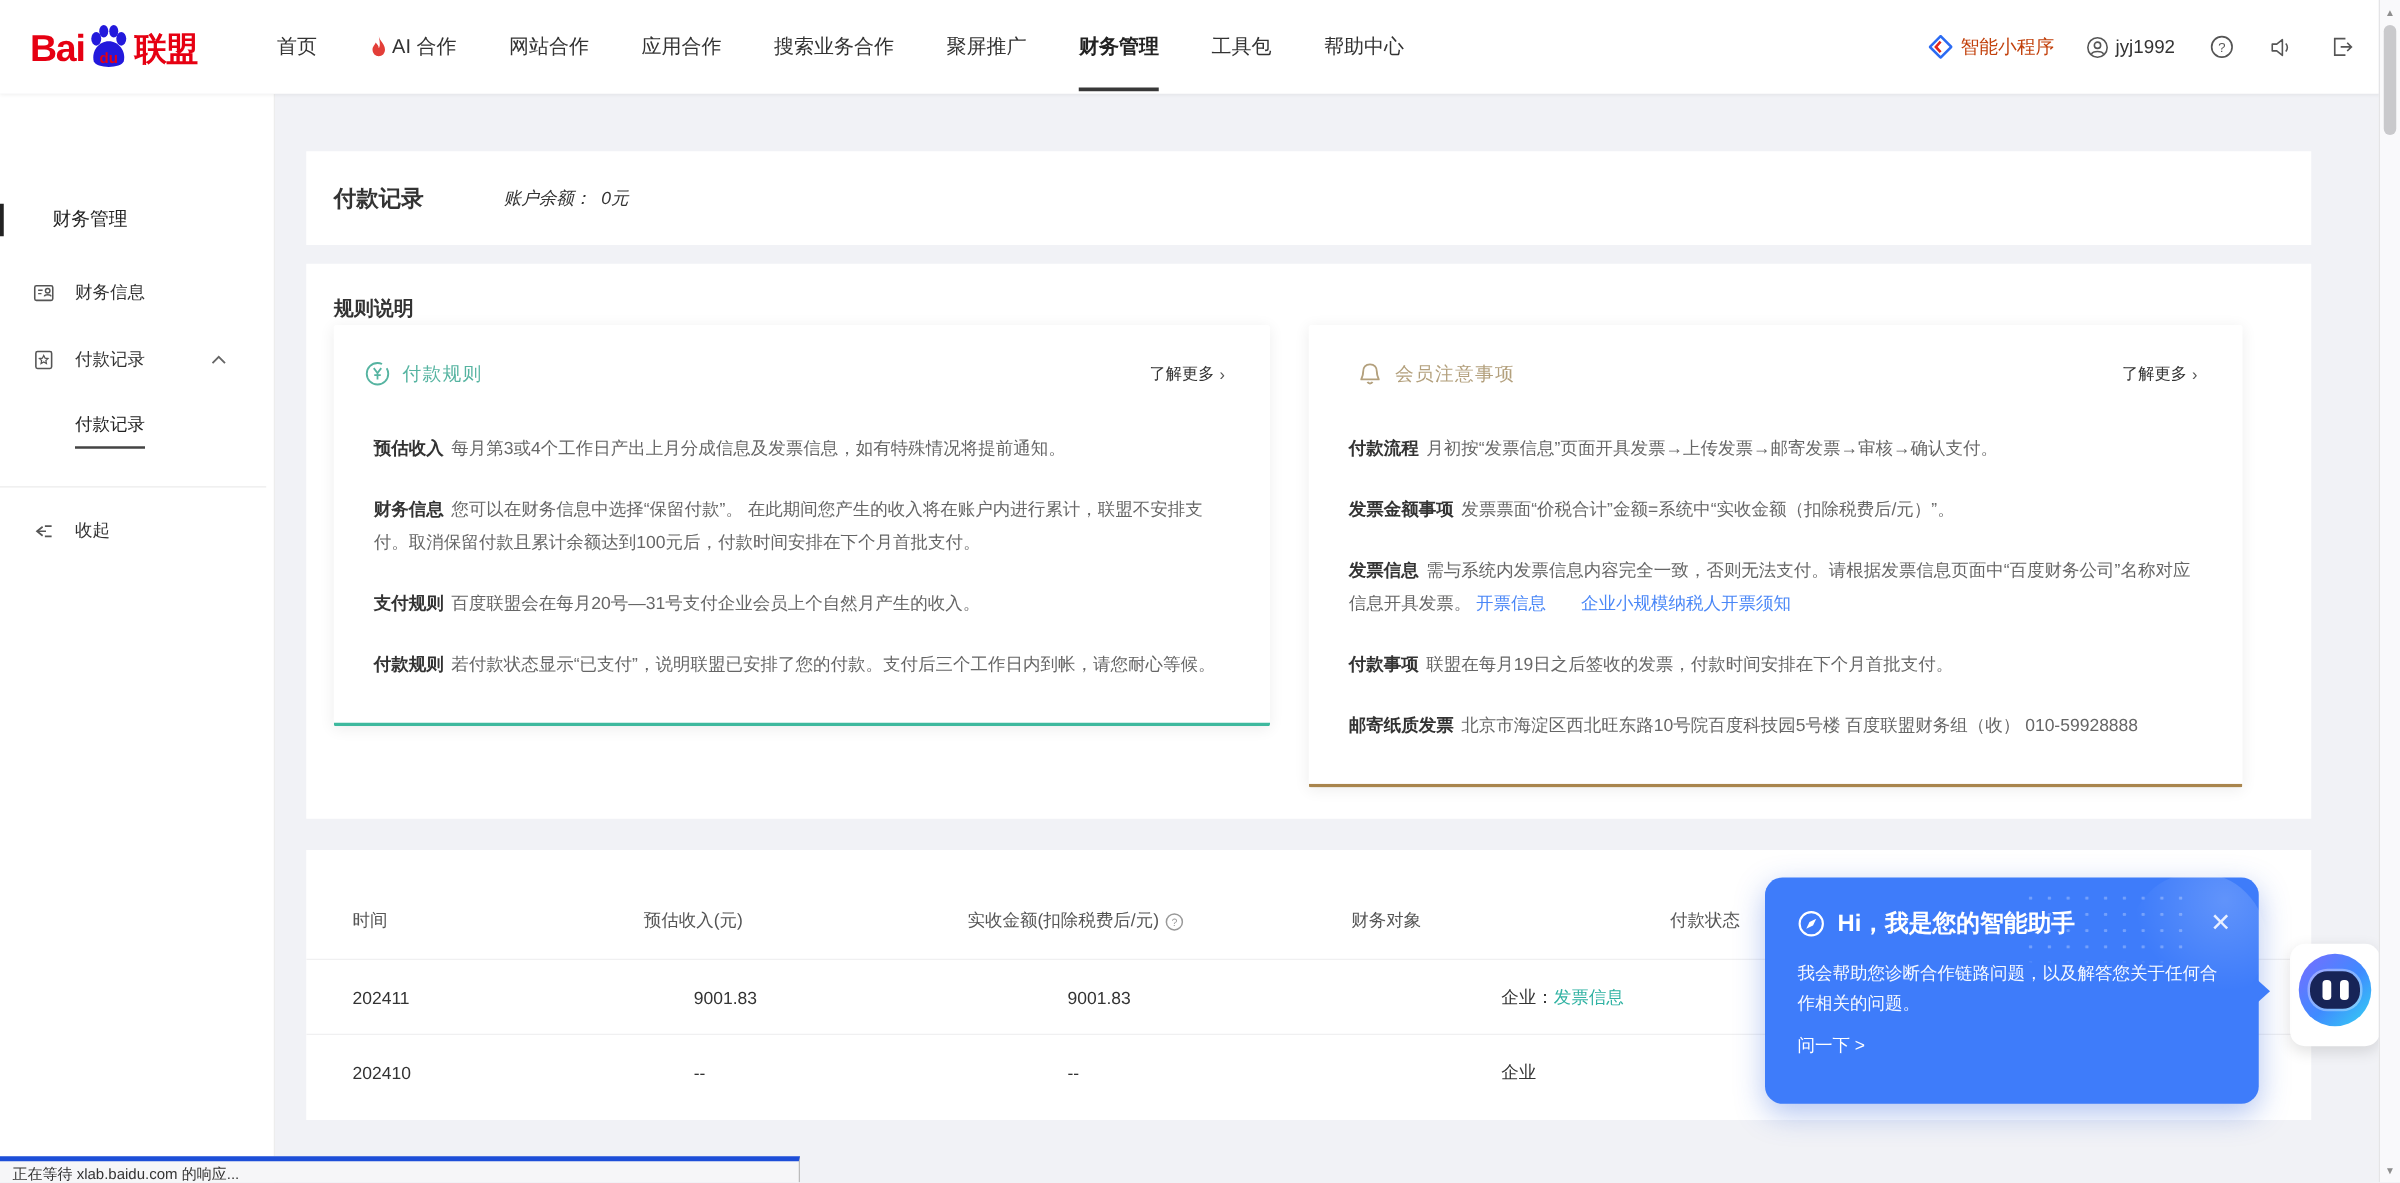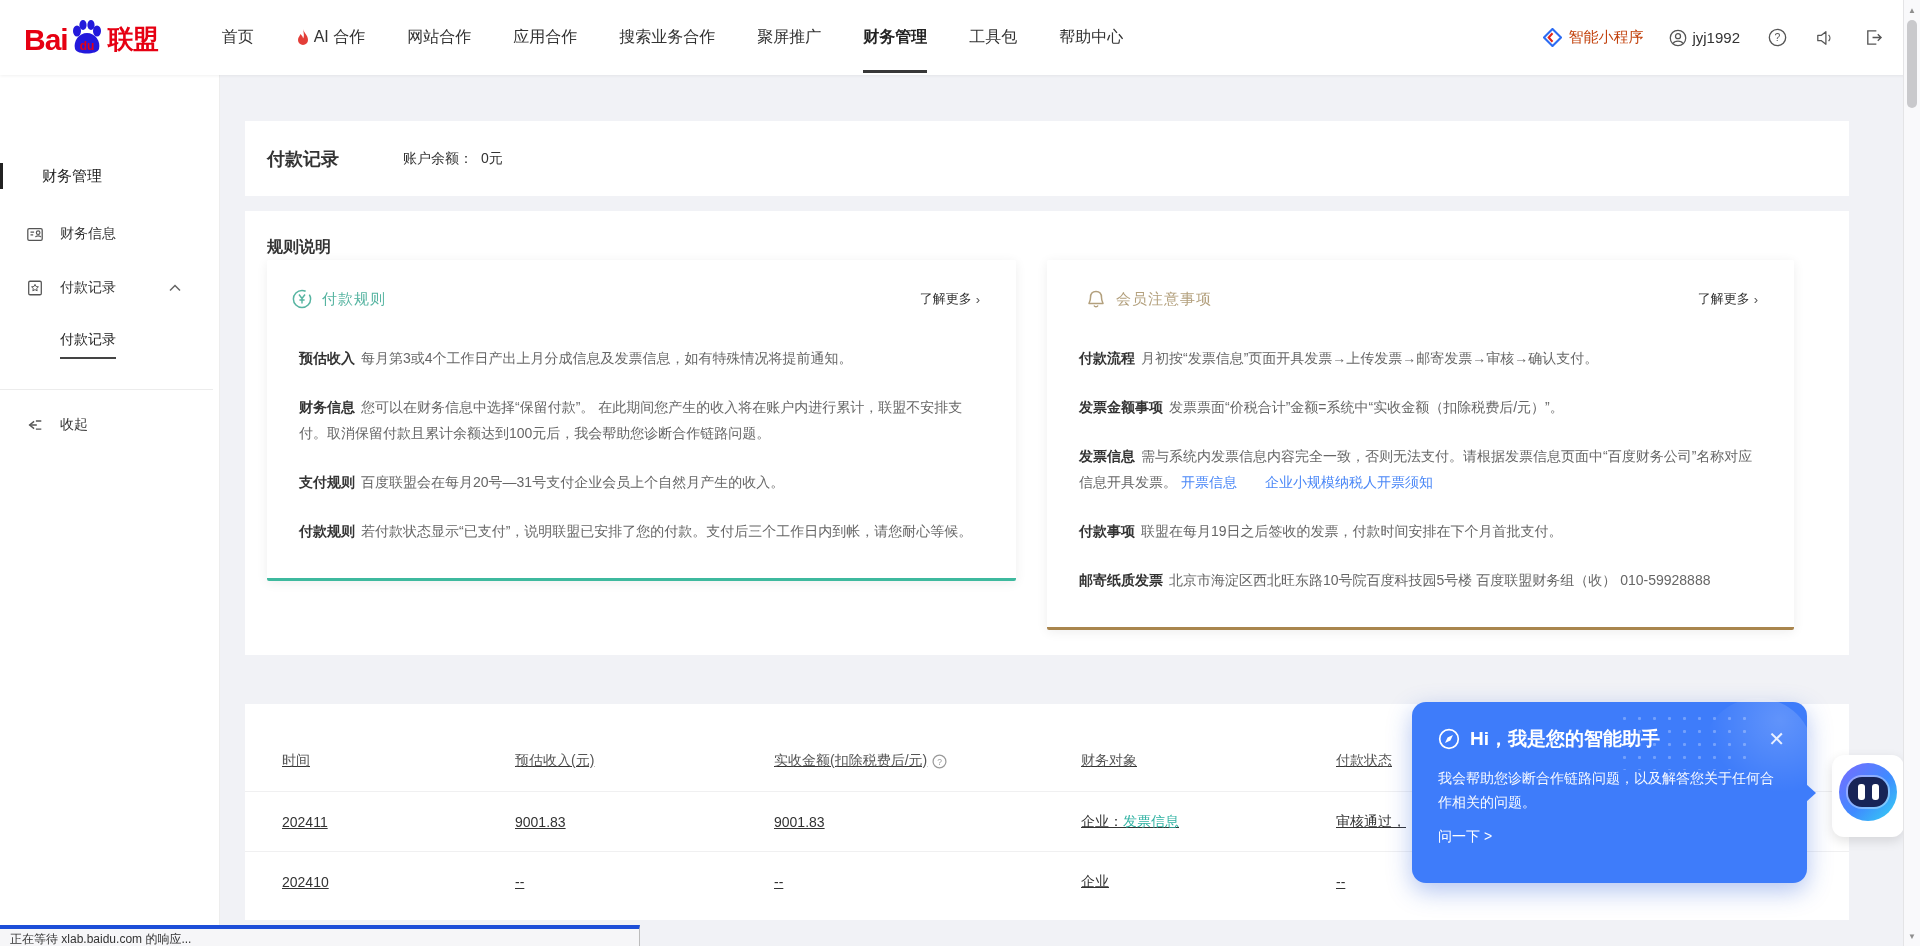--- a/index.html
+++ b/index.html
@@ -34,21 +34,21 @@
   .side-sub { margin-top:34px; padding-left:60px; font-size:14px; color:#222; cursor:pointer; }
   .side-sub span { display:inline-block; padding-bottom:8px; border-bottom:2px solid #444; }
   .side-divider { margin-top:30px; height:1px; background:#ececec; width:213px; }
   .side-collapse { display:flex; align-items:center; margin-top:26px; padding-left:26px; font-size:14px; color:#333; cursor:pointer; }
   .side-collapse .s-ico { width:18px; height:18px; margin-right:16px; color:#555; }
 
   
   .card { position:absolute; background:#fff; }
   .header-card { left:245px; top:121px; width:1604px; height:75px; display:flex; align-items:center; }
   .page-title { margin-left:22px; font-size:18px; font-weight:600; color:#333; }
-  .balance { margin-left:64px; font-size:14px; color:#333; }
+  .balance { margin-left:64px; font-size:14px; color:#333;font-style:italic; }
   .balance b { font-weight:normal; margin-left:8px; }
 
   .rules-card { left:245px; top:211px; width:1604px; height:444px; }
   .rules-title { position:absolute; left:22px; top:26px; font-size:16px; font-weight:600; color:#333; }
 
   .subcard { position:absolute; background:#fff; box-shadow:0 2px 12px rgba(0,0,0,.07); border-radius:2px; }
   .subcard.left  { left:22px;  top:49px; width:749px; height:321px; border-bottom:3px solid #3eb99e; }
   .subcard.right { left:802px; top:49px; width:747px; height:370px; border-bottom:3px solid #a9854d; }
   .sub-head { display:flex; align-items:center; padding:28px 36px 0 24px; }
   .subcard.right .sub-head { padding-left:38px; }
@@ -58,24 +58,24 @@
   .subcard.right .sub-title { color:#b3a07d; }
   .more { margin-left:auto; font-size:13px; color:#333; cursor:pointer; display:flex; align-items:center; gap:4px; }
   .more .gt { font-size:13px; color:#555; }
   .rule-list { margin:35px 32px 0 32px; }
   .rule-list p { font-size:14px; line-height:26px; color:#666; margin:0 0 23px 0; }
   .rule-list p b { color:#333; font-weight:700; margin-right:6px; }
   .rule-list a { color:#4a87f7; text-decoration:none; cursor:pointer; }
   .rule-list a + a { margin-left:28px; }
 
   
-  .table-card { left:245px; top:704px; width:1604px; height:216px; overflow:hidden;text-decoration:underline; }
+  .table-card { left:245px; top:680px; width:1604px; height:216px; overflow:hidden; }
   .tgrid { display:grid; grid-template-columns:233px 259px 307px 255px 1fr; padding-left:37px; align-items:center; height:60px; }
   .thead { margin-top:27px; color:#555; font-size:14px; }
-  .trow { border-top:1px solid #f0f0f1; font-size:14px; color:#333; }
+  .trow { border-top:1px solid #f0f0f1; font-size:14px; color:#333;gap:40px; }
   .trow:last-of-type { border-bottom:1px solid #f0f0f1; }
   .hcell { display:flex; align-items:center; gap:5px; }
   .q-ico { width:15px; height:15px; color:#999; cursor:pointer; }
   .tlink { color:#2fb2a2; text-decoration:none; cursor:pointer; }
 
   .pagination { position:absolute; right:21px; top:242px; display:flex; align-items:center; gap:14px; font-size:14px; color:#666; }
   .pg-select { width:58px; height:30px; border:1px solid #d9d9d9; border-radius:4px; background:#fff; display:flex; align-items:center; justify-content:center; gap:7px; cursor:pointer; color:#333; }
   .pg-select .v { font-size:10px; color:#888; }
   .pg-box { width:30px; height:30px; border-radius:4px; background:#f5f5f6; display:flex; align-items:center; justify-content:center; cursor:pointer; color:#333; }
   .pg-box.arrow { color:#bdbdbd; font-size:16px; }
@@ -269,21 +269,21 @@
           </svg>
         </span>
         <span class="sub-title">付款规则</span>
         <span class="more">
           <span>了解更多</span>
             <span class="gt">›</span>
         </span>
       </div>
       <div class="rule-list">
         <p><b>预估收入</b><span>每月第3或4个工作日产出上月分成信息及发票信息，如有特殊情况将提前通知。</span></p>
-        <p><b>财务信息</b><span>您可以在财务信息中选择“保留付款”。 在此期间您产生的收入将在账户内进行累计，联盟不安排支付。取消保留付款且累计余额达到100元后，我会帮助您诊断合作链路问题。</span></p>
+        <p><b>财务信息</b><span>您可以在财务信息中选择“保留付款”。 在此期间您产生的收入将在账户内进行累计，联盟不安排支付。取消保留付款且累计余额达到100元后，付款时间安排在下个月首批支付。</span></p>
         <p><b>支付规则</b><span>百度联盟会在每月20号—31号支付企业会员上个自然月产生的收入。</span></p>
         <p><b>付款规则</b><span>若付款状态显示“已支付”，说明联盟已安排了您的付款。支付后三个工作日内到帐，请您耐心等候。</span></p>
       </div>
     </div>
 
     <div class="subcard right">
       <div class="sub-head">
         <span class="t-ico">
           <svg viewBox="0 0 22 22" width="22" height="22">
             <path d="M11 3.5 C14.5 3.5 16.5 6 16.5 9.5 C16.5 13 18 14.5 18 15.5 L4 15.5 C4 14.5 5.5 13 5.5 9.5 C5.5 6 7.5 3.5 11 3.5 Z" fill="none" stroke="#b3a07d" stroke-width="1.5" stroke-linejoin="round"></path>

